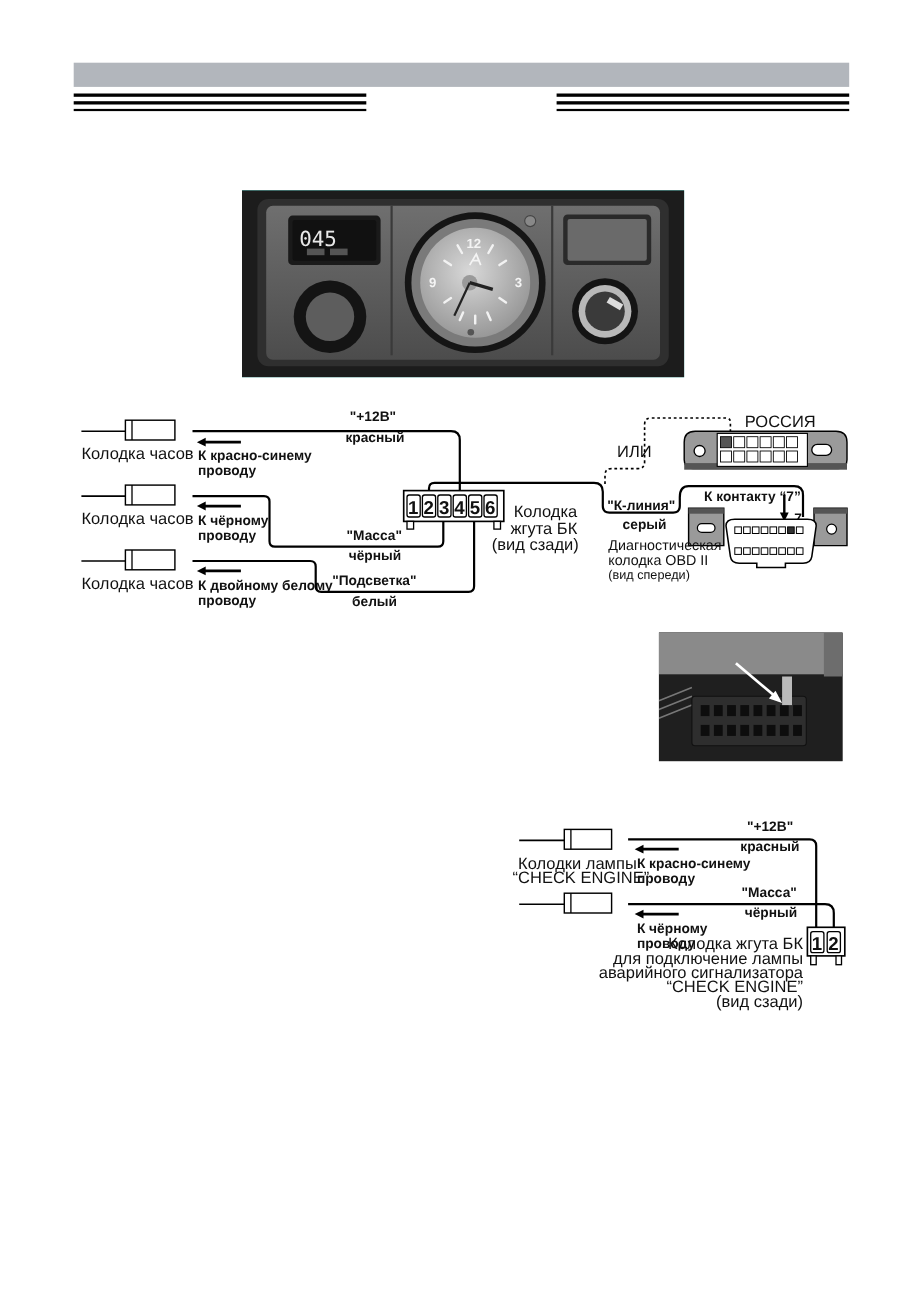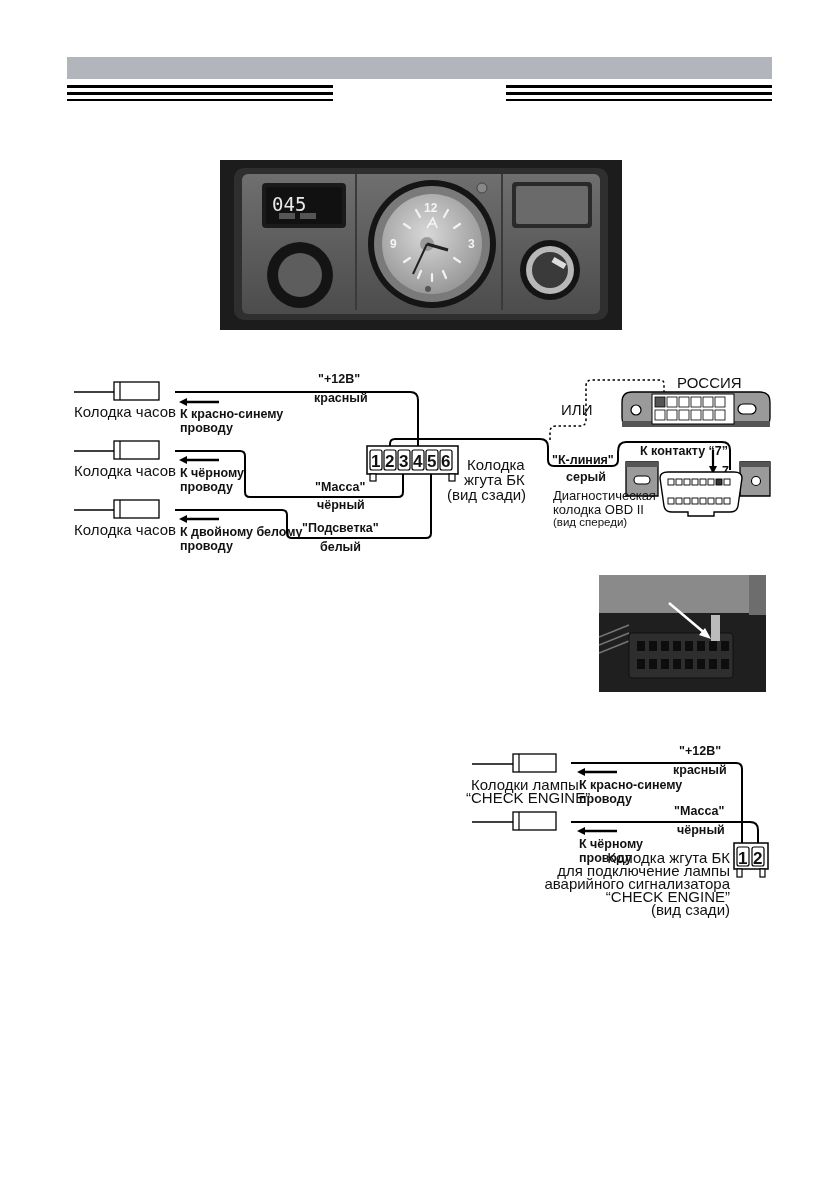--- a/index.html
+++ b/index.html
@@ -4,21 +4,21 @@
 <style>
   html, body { margin: 0; padding: 0; background: #ffffff; }
   body { width: 839px; height: 1191px; position: relative; overflow: hidden; font-family: "Liberation Sans", sans-serif; color: #111; }
   .abs { position: absolute; }
   .header-bar { left: 67px; top: 57px; width: 705px; height: 22px; background: #b2b6bc; }
   .rule-group { top: 85px; height: 18px; }
   .rule { position: absolute; left: 0; right: 0; background: #000; }
   .r1 { top: 0; height: 3px; }
   .r2 { top: 7px; height: 3px; }
   .r3 { top: 14px; height: 2px; }
-  .photo-panel { left: 220px; top: 160px; width: 402px; height: 170px; background: #0f766e; overflow: hidden; }
+  .photo-panel { left: 220px; top: 173px; width: 402px; height: 170px; background: #0f766e; overflow: hidden; }
   .photo-obd { left: 599px; top: 575px; width: 167px; height: 117px; background: #1d1d1d; overflow: hidden; }
   svg.diagram { position: absolute; left: 0; top: 0; }
   .lbl { font-family: "Liberation Sans", sans-serif; fill: #111; }
   .lbl-n { font-size: 15px; font-stretch: condensed; }
   .lbl-b { font-size: 12.5px; font-weight: bold; }
   .lbl-s { font-size: 13px; }
   .lbl-xs { font-size: 11.5px; }
   .pin-text { font-size: 17px; font-weight: bold; }
 </style>
 </head>

